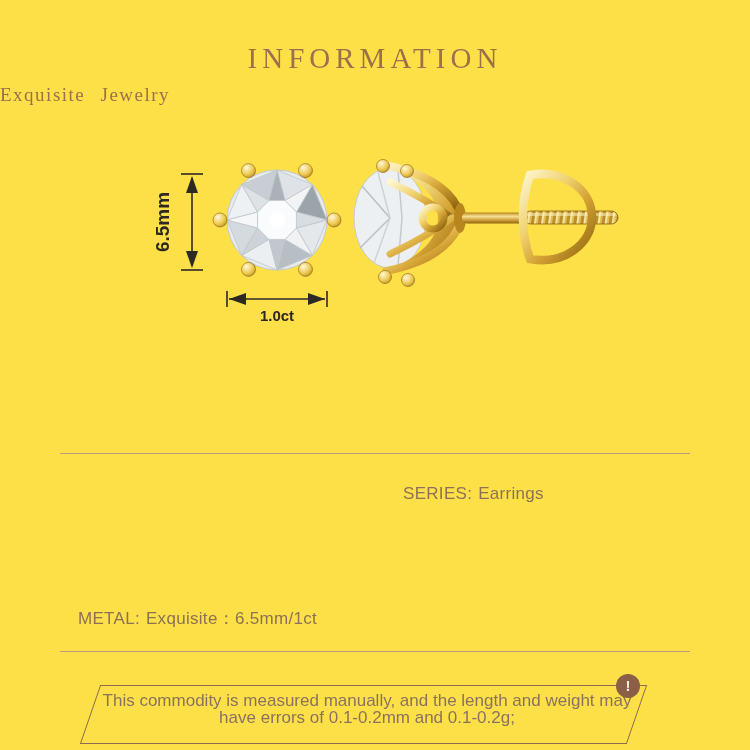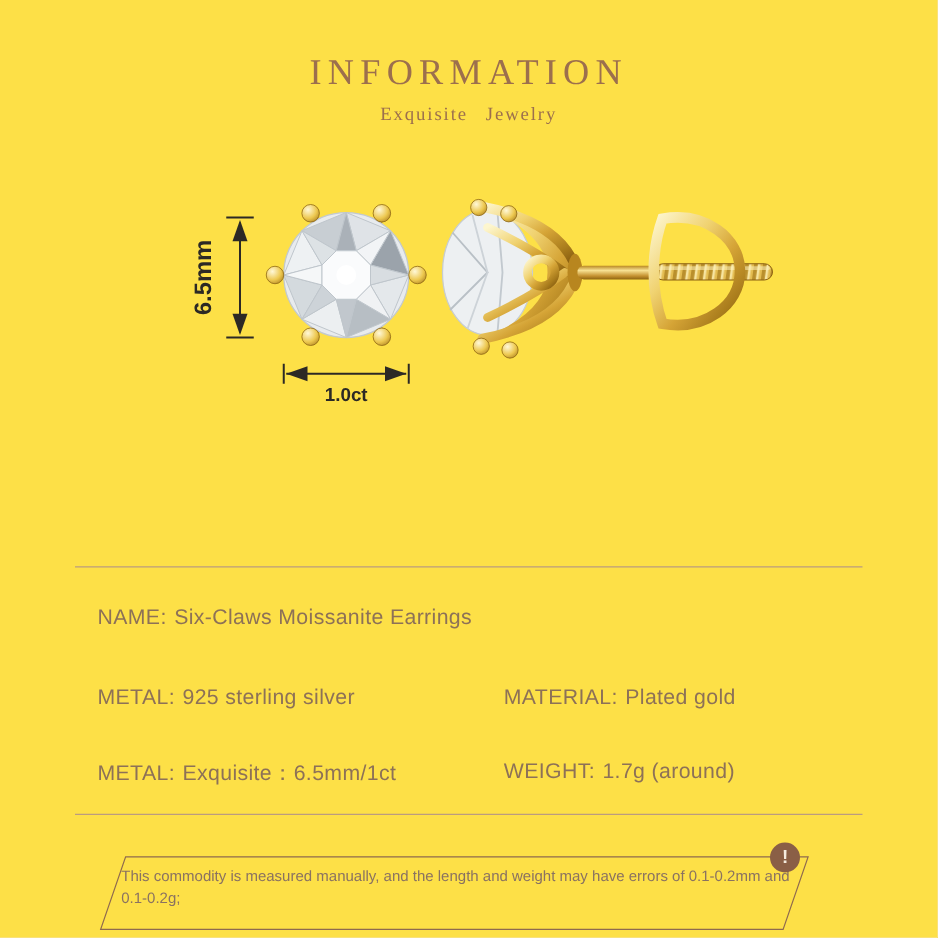--- a/index.html
+++ b/index.html
@@ -3,41 +3,41 @@
 <meta charset="utf-8">
 <style>
   html,body{margin:0;padding:0;}
   body{width:750px;height:750px;background:#f2e3d1;font-family:"Liberation Sans",sans-serif;}
   .page{position:relative;width:750px;height:750px;overflow:hidden;background:#fde047;}
 
   
   .title{position:absolute;top:42px;left:0;width:750px;text-align:center;
     font-family:"Liberation Serif",serif;font-size:29px;letter-spacing:5px;
     color:#9c6f4d;font-weight:400;}
-  .subtitle{position:absolute;top:84px;left:0;width:750px;text-align:center;
-    font-family:"Liberation Serif",serif;font-size:15px;letter-spacing:1.5px;word-spacing:9px;
+  .subtitle{position:absolute;top:84px;left:0;width:750px;text-align:left;
+    font-family:"Liberation Serif",serif;font-size:19px;letter-spacing:1.5px;word-spacing:9px;
     color:#9c6f4d;}
 
   
   .photo{position:absolute;left:140px;top:138px;width:540px;height:205px;}
 
   
   .spec{position:absolute;left:60px;top:453px;width:630px;height:197px;
     border-top:1px solid #bb9c7f;border-bottom:1px solid #bb9c7f;}
   .spec-row{position:absolute;left:0;width:630px;height:20px;}
   .spec-row.r0{top:30px;} .spec-row.r1{top:94px;} .spec-row.r2{top:153px;}
   .cell{position:absolute;white-space:nowrap;font-size:17px;color:#8d7157;letter-spacing:0.3px;}
   .cell-l{left:18px;} .cell-r{left:343px;}
   .cell .lbl{margin-right:6px;}
 
   
   .disc-box{position:absolute;left:90px;top:685px;width:545px;height:57px;
     border:1px solid #8f6a4e;transform:skewX(-19deg);background:transparent;}
-  .disc-text{position:absolute;left:97px;top:693px;width:540px;text-align:left;
-    font-size:12px;line-height:16.5px;color:#8a7261;}
+  .disc-text{position:absolute;left:97px;top:693px;width:540px;text-align:center;
+    font-size:17px;line-height:16.5px;color:#8a7261;}
   .disc-icon{position:absolute;left:616px;top:674px;width:24px;height:24px;border-radius:50%;
     background:#8a5f46;color:#f5ecdf;text-align:center;line-height:24px;
     font-size:15px;font-weight:bold;}
 
   svg text{font-family:"Liberation Sans",sans-serif;}
 </style>
 </head>
 <body>
 
 <div class="page">
@@ -166,38 +166,27 @@
         <line x1="89" y1="161" x2="185" y2="161" stroke-width="1.6"></line>
         <polygon points="89,161 106,155 106,167" stroke="none"></polygon>
         <polygon points="185,161 168,155 168,167" stroke="none"></polygon>
       </g>
       <text x="137" y="183" text-anchor="middle" font-size="15" font-weight="bold" fill="#2c2925">1.0ct</text>
     </svg>
   </div>
 
   <div class="spec">
     <div class="spec-row r0">
-      <div class="cell cell-l">
-        <span class="lbl">NAME:</span><span class="val">Six-Claws Moissanite Earrings</span>
-      </div>
-    </div>
-    <div class="spec-row r1">
-      <div class="cell cell-l">
-        <span class="lbl">METAL:</span><span class="val">925 sterling silver</span>
-      </div>
       <div class="cell cell-r">
-        <span class="lbl">MATERIAL:</span><span class="val">Plated gold</span>
+        <span class="lbl">SERIES:</span><span class="val">Earrings</span>
       </div>
     </div>
     <div class="spec-row r2">
       <div class="cell cell-l">
         <span class="lbl">METAL:</span><span class="val">Exquisite：6.5mm/1ct</span>
-      </div>
-      <div class="cell cell-r">
-        <span class="lbl">WEIGHT:</span><span class="val">1.7g (around)</span>
       </div>
     </div>
   </div>
 
   <div class="disc-box"></div>
   <div class="disc-text">
     <div>This commodity is measured manually, and the length and weight may have errors of 0.1-0.2mm and 0.1-0.2g;</div>
   </div>
   <div class="disc-icon">!</div>
 

